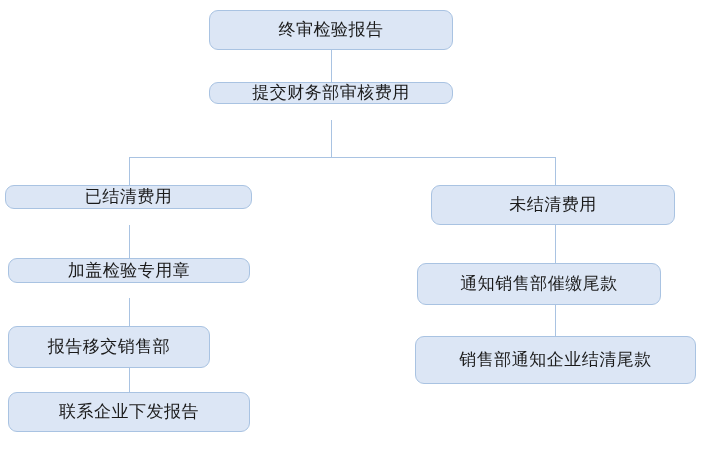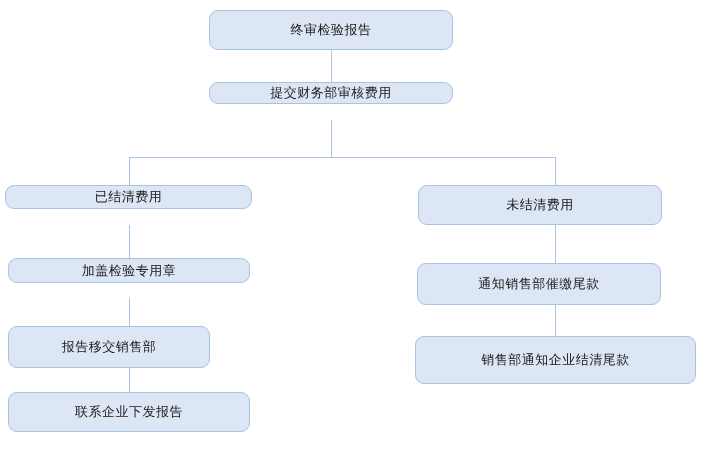--- a/index.html
+++ b/index.html
@@ -20,21 +20,21 @@
   .node {
     position: absolute;
     box-sizing: border-box;
     background: #dce6f5;
     border: 1px solid #a9c3e2;
     border-radius: 9px;
     display: flex;
     align-items: center;
     justify-content: center;
     color: #1a1a1a;
-    font-size: 13px;
+    font-size: 17px;
     line-height: 1;
     letter-spacing: 0.5px;
     white-space: nowrap;
     z-index: 2;
   }
   .node-label {
     display: block;
     padding-bottom: 1px;
   }
   .conn {
@@ -84,21 +84,21 @@
   </div>
 
   <div class="node" style="left:8px; top:326px; width:202px; height:42px;">
     <span class="node-label">报告移交销售部</span>
   </div>
 
   <div class="node" style="left:8px; top:392px; width:242px; height:40px;">
     <span class="node-label">联系企业下发报告</span>
   </div>
 
-  <div class="node" style="left:418px; top:185px; width:244px; height:40px;">
+  <div class="node" style="left:431px; top:185px; width:244px; height:40px;">
     <span class="node-label">未结清费用</span>
   </div>
 
   <div class="node" style="left:417px; top:263px; width:244px; height:42px;">
     <span class="node-label">通知销售部催缴尾款</span>
   </div>
 
   <div class="node" style="left:415px; top:336px; width:281px; height:48px;">
     <span class="node-label">销售部通知企业结清尾款</span>
   </div>

